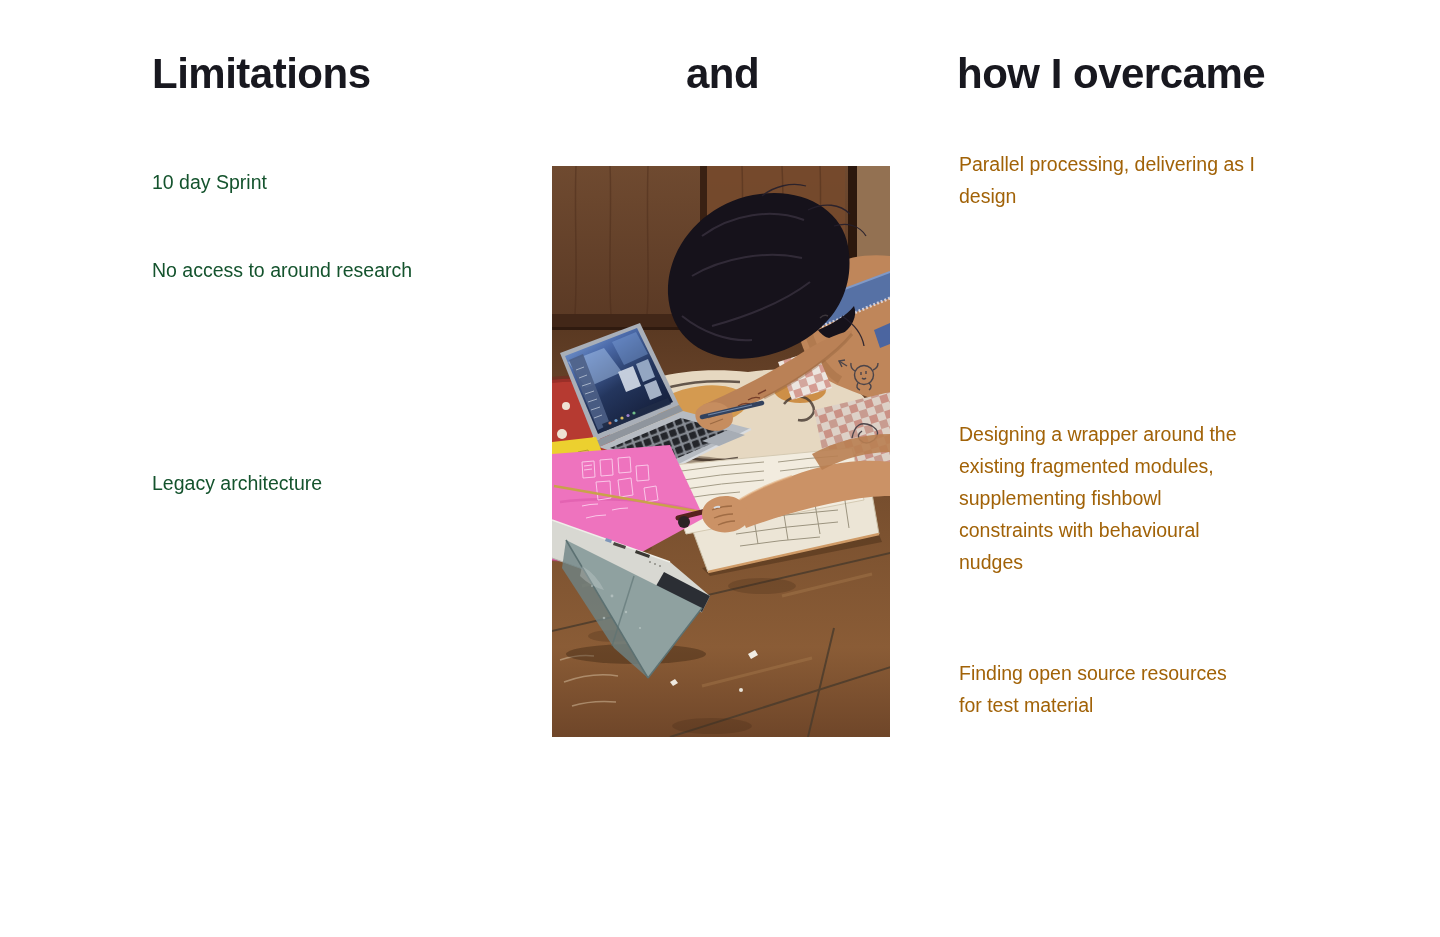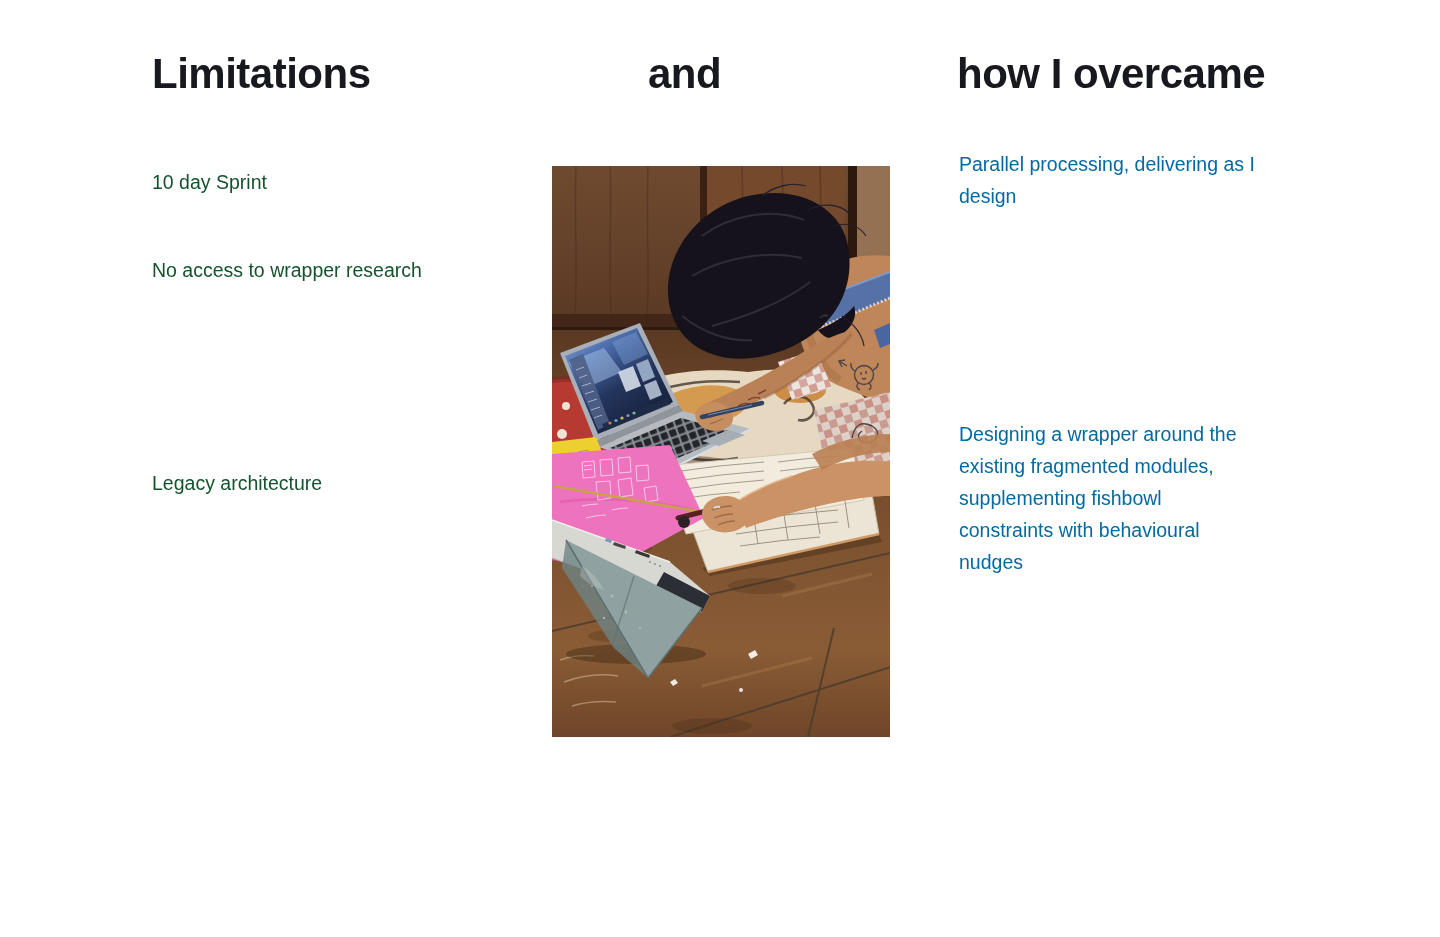--- a/index.html
+++ b/index.html
@@ -1,54 +1,56 @@
 <!DOCTYPE html>
 <html><head>
 <meta charset="utf-8">
 <style>
   html,body{margin:0;padding:0;background:#ffffff;}
   body{width:1440px;height:937px;position:relative;font-family:"Liberation Sans",sans-serif;overflow:hidden;}
   .slide{position:absolute;left:0;top:0;width:1440px;height:937px;background:#ffffff;}
   .title{position:absolute;top:52px;font-size:42px;line-height:44px;font-weight:800;color:#18181f;letter-spacing:-0.5px;white-space:nowrap;}
   .title-left{left:152px;}
-  .title-mid{left:648px;}
+  .title-mid{left:686px;}
   .title-right{left:957px;}
   .lim{position:absolute;left:152px;font-size:19.5px;line-height:26px;color:#14532d;white-space:nowrap;}
   .lim-1{top:169px;}
   .lim-2{top:257px;}
   .lim-3{top:436px;margin-top:34px;}
   .lim-4{top:670px;}
-  .sol{position:absolute;left:959px;width:340px;font-size:19.5px;line-height:32px;color:#0369a1;white-space:pre-line;}
+  .sol{position:absolute;left:959px;width:340px;font-size:19.5px;line-height:32px;color:#a16207;white-space:pre-line;}
   .sol-1{top:148px;}
   .sol-2{top:250px;}
   .sol-3{top:418px;}
   .sol-4{top:657px;}
   .photo{position:absolute;left:552px;top:166px;width:338px;height:571px;}
   .photo svg{display:block;}
 </style>
 </head>
 <body>
 
 <div class="slide">
 
   <div class="title title-left">Limitations</div>
   <div class="title title-mid">and</div>
   <div class="title title-right">how I overcame</div>
 
   <div class="lim lim-1">10 day Sprint</div>
-  <div class="lim lim-2">No access to wrapper research</div>
+  <div class="lim lim-2">No access to around research</div>
   <div class="lim lim-3">Legacy architecture</div>
 
   <div class="sol sol-1">Parallel processing, delivering as I
 design</div>
   <div class="sol sol-3">Designing a wrapper around the
 existing fragmented modules,
 supplementing fishbowl
 constraints with behavioural
 nudges</div>
+  <div class="sol sol-4">Finding open source resources
+for test material</div>
 
   <figure class="photo" style="margin:0;">
   <svg viewBox="0 0 338 571" width="338" height="571" xmlns="http://www.w3.org/2000/svg">
     <defs>
       <linearGradient id="gCab" x1="0" y1="0" x2="0" y2="1">
         <stop offset="0" stop-color="#6f4a30"></stop>
             <stop offset="1" stop-color="#5b3a25"></stop>
       </linearGradient>
       <linearGradient id="gFloor" x1="0" y1="0" x2="0" y2="1">
         <stop offset="0" stop-color="#5a3922"></stop>

